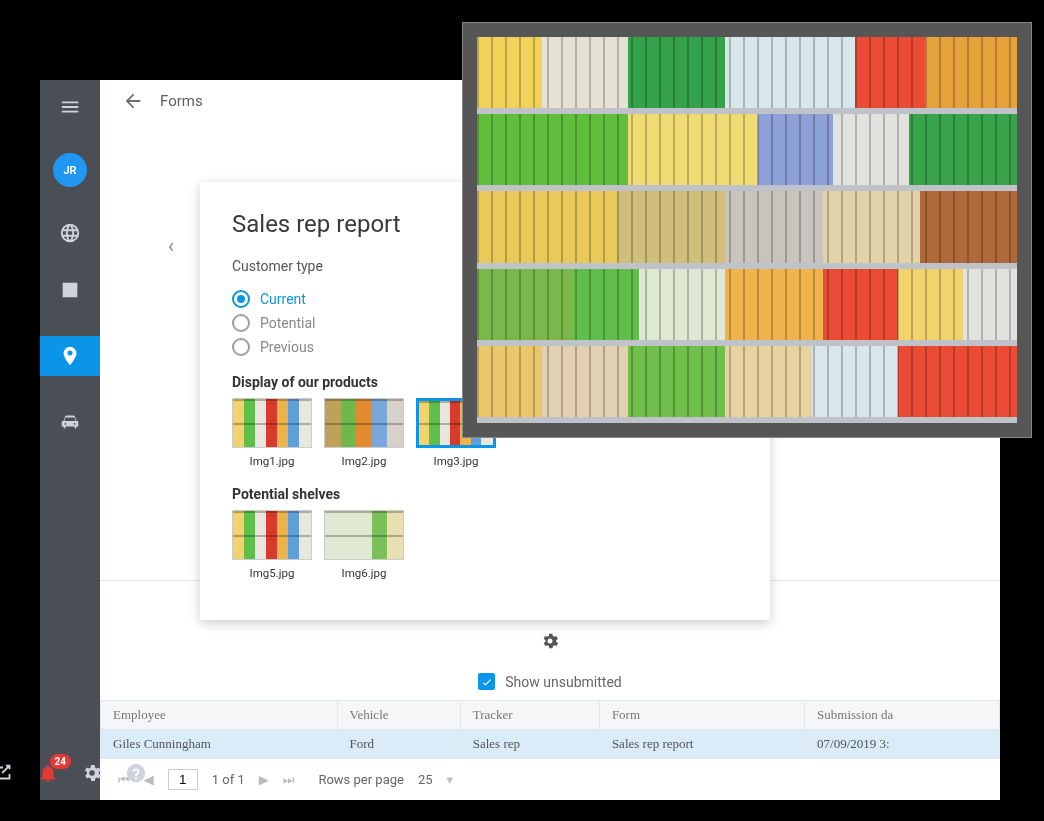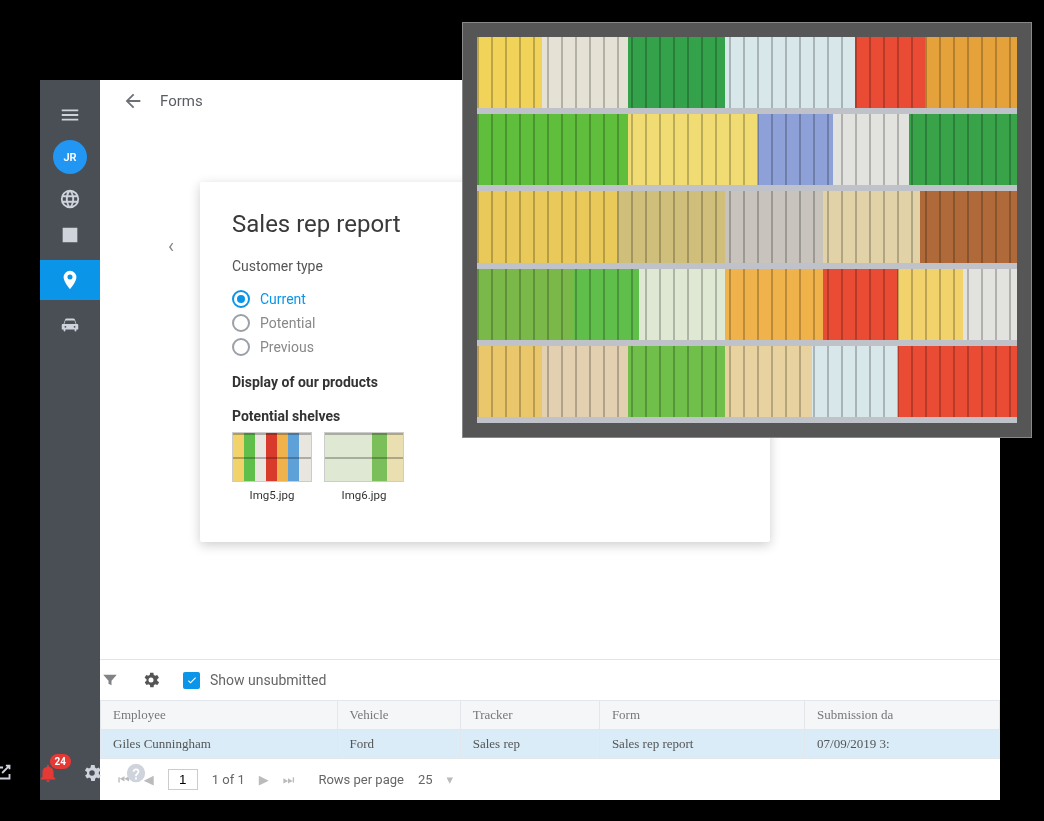--- a/index.html
+++ b/index.html
@@ -8,21 +8,21 @@
     font-family: -apple-system, "Segoe UI", Roboto, Arial, sans-serif;
     background: #000;
     width: 1044px;
     height: 821px;
     position: relative;
     overflow: hidden;
     color: #333;
   }
   .app { position:absolute; top:80px; left:40px; width:960px; height:720px; background:#fff; display:flex; box-shadow:0 2px 10px rgba(0,0,0,.2);}
   
-  .rail { width:60px; background:#4a4e55; display:flex; flex-direction:column; align-items:center; padding-top:24px; gap:14px; position:relative;}
+  .rail { width:60px; background:#4a4e55; display:flex; flex-direction:column; align-items:center; padding-top:16px; gap:35px; position:relative;}
   .rail .btm { position:absolute; bottom:16px; display:flex; flex-direction:row; align-items:center; gap:22px;}
   .icon { width:22px; height:22px; color:#cfd3db; display:flex; align-items:center; justify-content:center;}
   .icon svg { width:22px; height:22px; fill:currentColor;}
   .avatar { width:34px; height:34px; border-radius:50%; background:#2196f3; color:#fff; font-size:11px; font-weight:600; display:flex; align-items:center; justify-content:center;}
   .rail .active { width:60px; height:40px; background:#0b95e8; display:flex; align-items:center; justify-content:center; color:#fff;}
   .bell-wrap{position:relative;}
   .badge{position:absolute; top:-8px; right:-12px; background:#e53935; color:#fff; font-size:10px; font-weight:700; padding:2px 5px; border-radius:9px;}
   
   .main{flex:1; display:flex; flex-direction:column;}
   .topbar{height:42px; display:flex; align-items:center; gap:16px; padding:0 22px; color:#5a5d63; font-size:15px;}
@@ -49,21 +49,21 @@
   .shelf.v2{background:
     repeating-linear-gradient(to bottom, rgba(0,0,0,.25) 0, rgba(0,0,0,.25) 2px, transparent 2px, transparent 50%),
     linear-gradient(to right, #bfa25a 0 20%, #6fb84c 20% 40%, #e38b2e 40% 60%, #7aa7d9 60% 80%, #d6d2c8 80% 100%);
   }
   .shelf.v3{background:
     repeating-linear-gradient(to bottom, rgba(0,0,0,.25) 0, rgba(0,0,0,.25) 2px, transparent 2px, transparent 50%),
     linear-gradient(to right, #dfe8d2 0 60%, #7bbf5a 60% 80%, #eadfb0 80% 100%);
   }
   
   .bottom{border-top:1px solid #e3e3e3;}
-  .toolbar{display:flex; align-items:center; gap:22px; padding:10px 1px; color:#666;}
+  .toolbar{display:flex; align-items:center; gap:22px; padding:10px 14px; color:#666;flex-direction:column;}
   .chk{width:17px; height:17px; background:#0b95e8; border-radius:2px; display:inline-flex; align-items:center; justify-content:center;}
   .chk svg{width:12px; height:12px; fill:#fff;}
   .grid{width:100%; border-collapse:collapse; font-size:13px; color:#555;font-family:Liberation Serif, serif;}
   .grid th{background:#f4f6f8; font-weight:400; text-align:left; border:1px solid #e3e6ea; padding:6px 12px; color:#777;}
   .grid td{border:1px solid #e3e6ea; padding:6px 12px; background:#d9ecf8;}
   .pager{display:flex; align-items:center; gap:14px; padding:10px 18px; font-size:13px; color:#666;}
   .pgbtn{color:#bbb; cursor:default;}
   
   .preview-frame{position:absolute; top:22px; left:462px; width:570px; height:416px; background:#565656; border:1px solid #888;}
   .preview-shelf{position:absolute; inset:14px; overflow:hidden;}
@@ -167,20 +167,40 @@
         <div class="radio-row">
           <span class="radio"></span>
           <span>Potential</span>
         </div>
         <div class="radio-row">
           <span class="radio"></span>
           <span>Previous</span>
         </div>
 
         <div class="section-title">Display of our products</div>
+        <div class="thumb-row selectable">
+          <div>
+              <div class="thumb">
+                <div class="shelf"></div>
+              </div>
+              <div class="cap">Img1.jpg</div>
+            </div>
+          <div>
+              <div class="thumb">
+                <div class="shelf v2"></div>
+              </div>
+              <div class="cap">Img2.jpg</div>
+            </div>
+          <div>
+              <div class="thumb selected">
+                <div class="shelf"></div>
+              </div>
+              <div class="cap">Img3.jpg</div>
+            </div>
+        </div>
 
         <div class="section-title">Potential shelves</div>
         <div class="thumb-row">
           <div>
               <div class="thumb">
                 <div class="shelf"></div>
               </div>
               <div class="cap">Img5.jpg</div>
             </div>
           <div>

